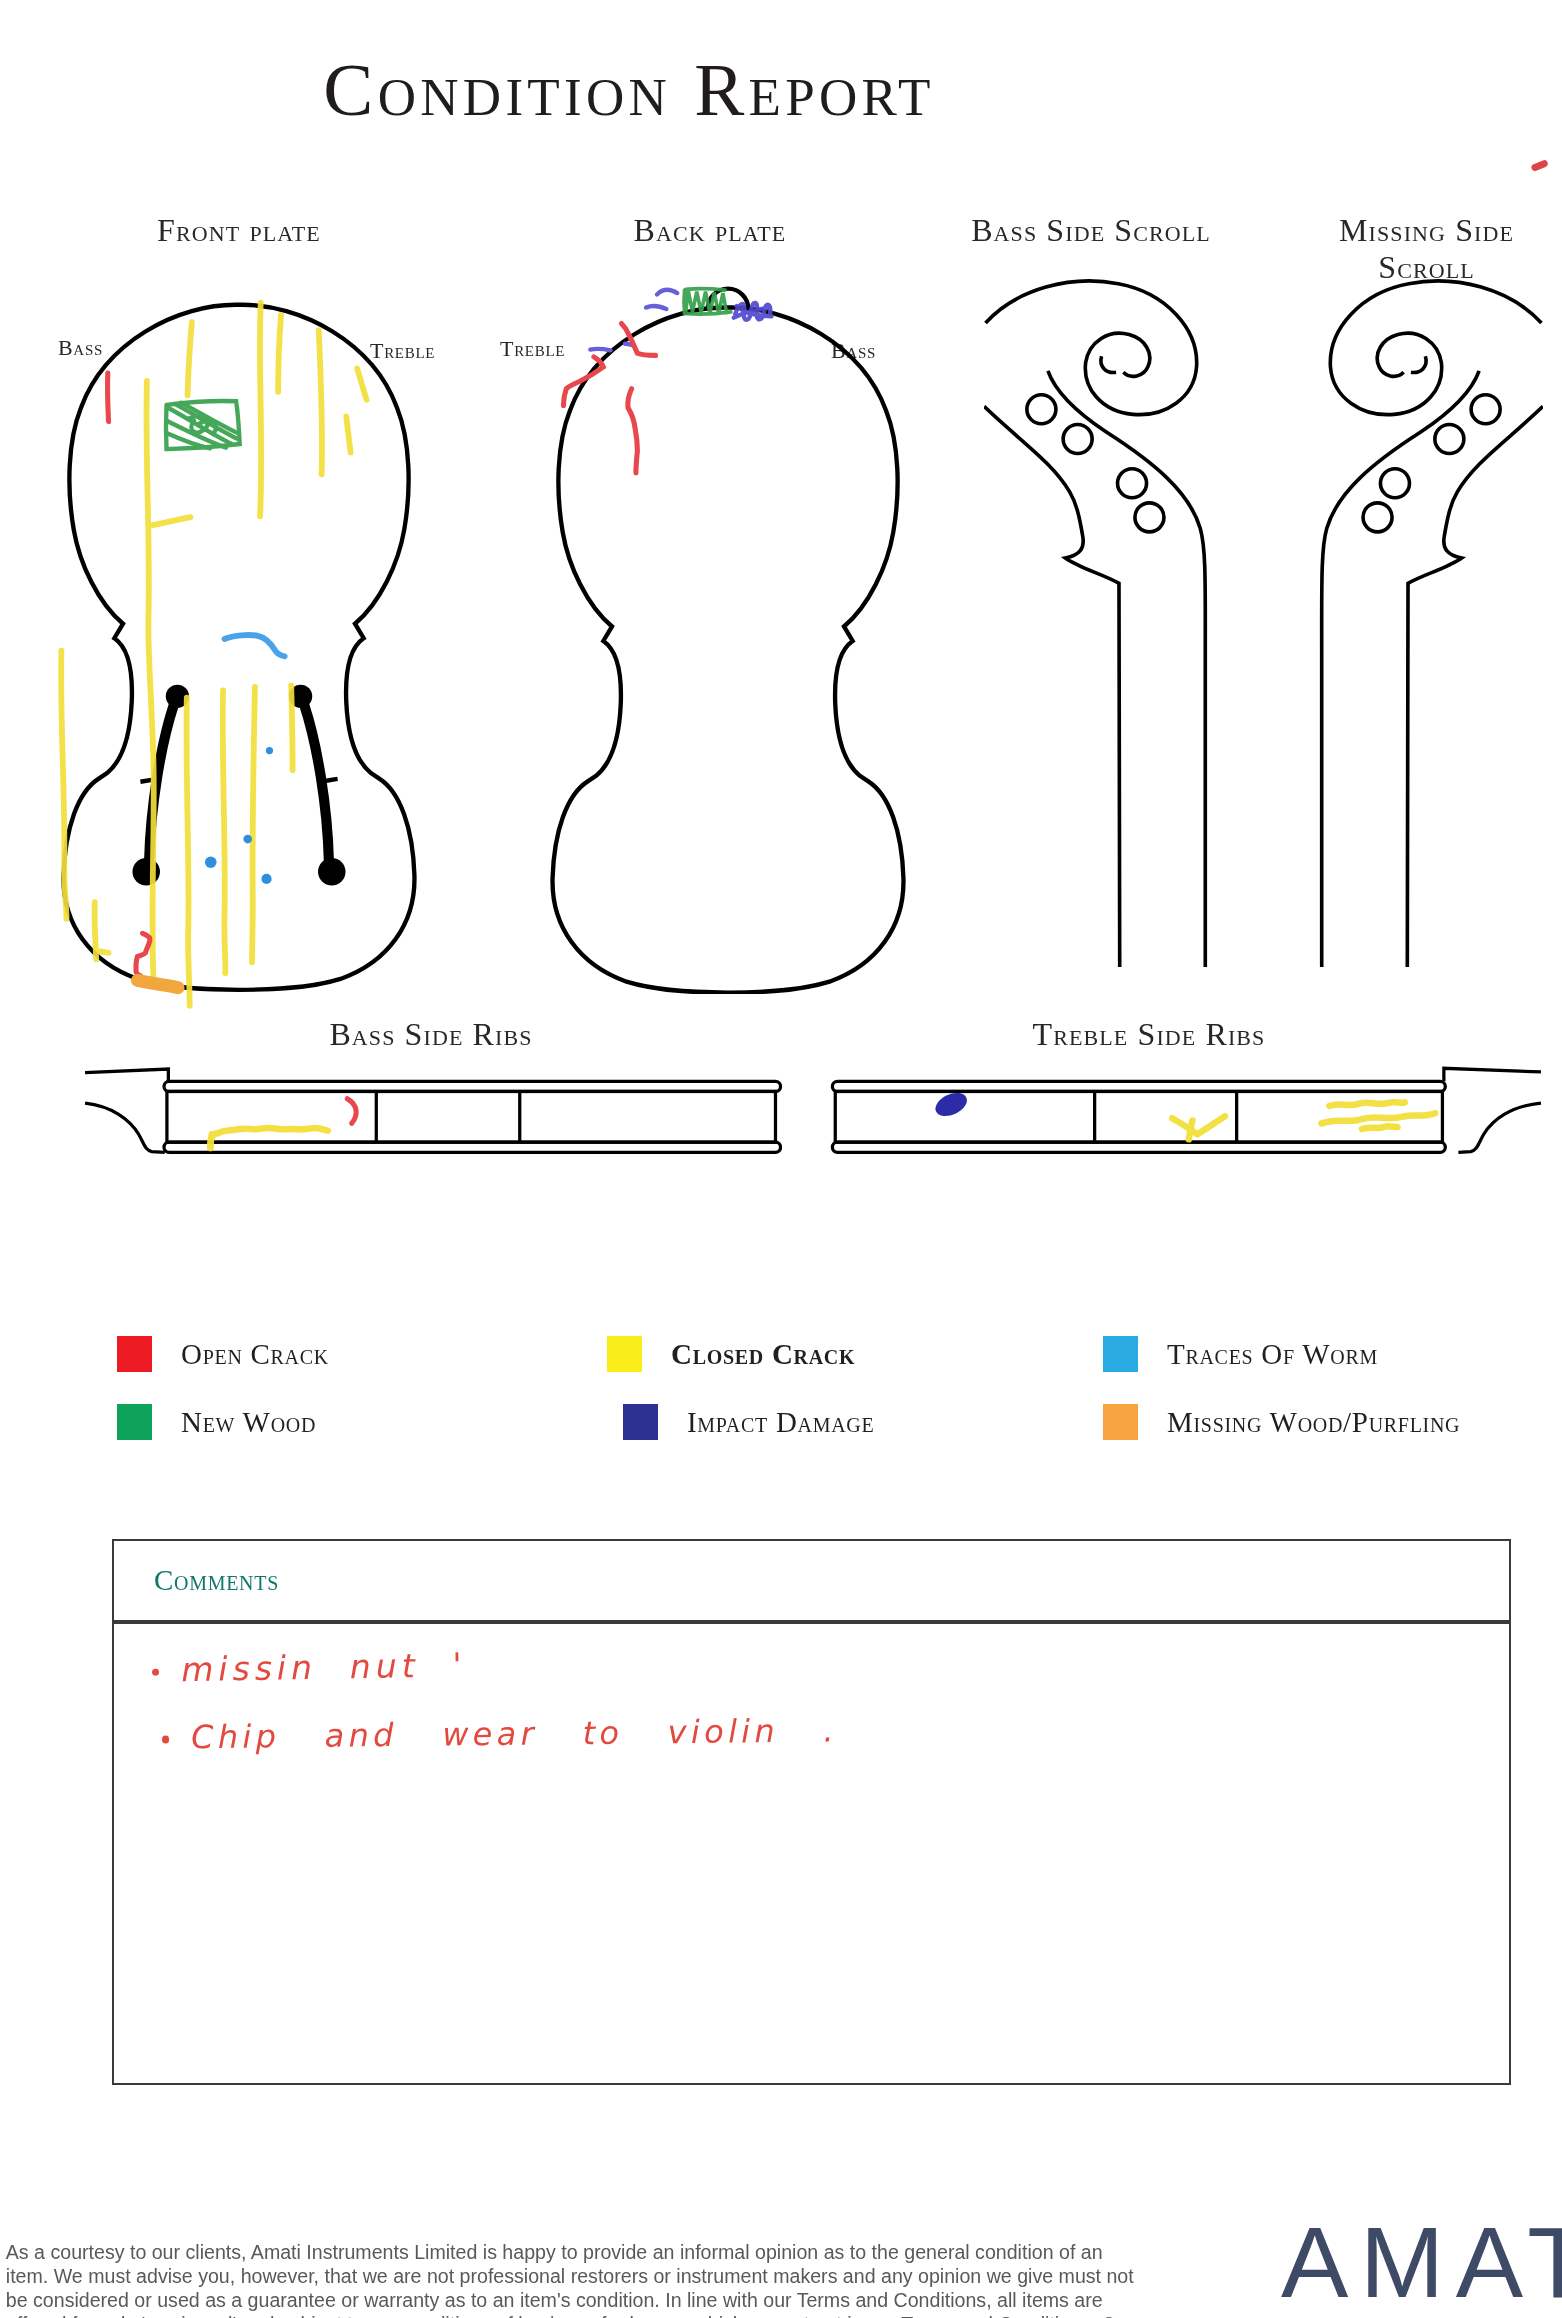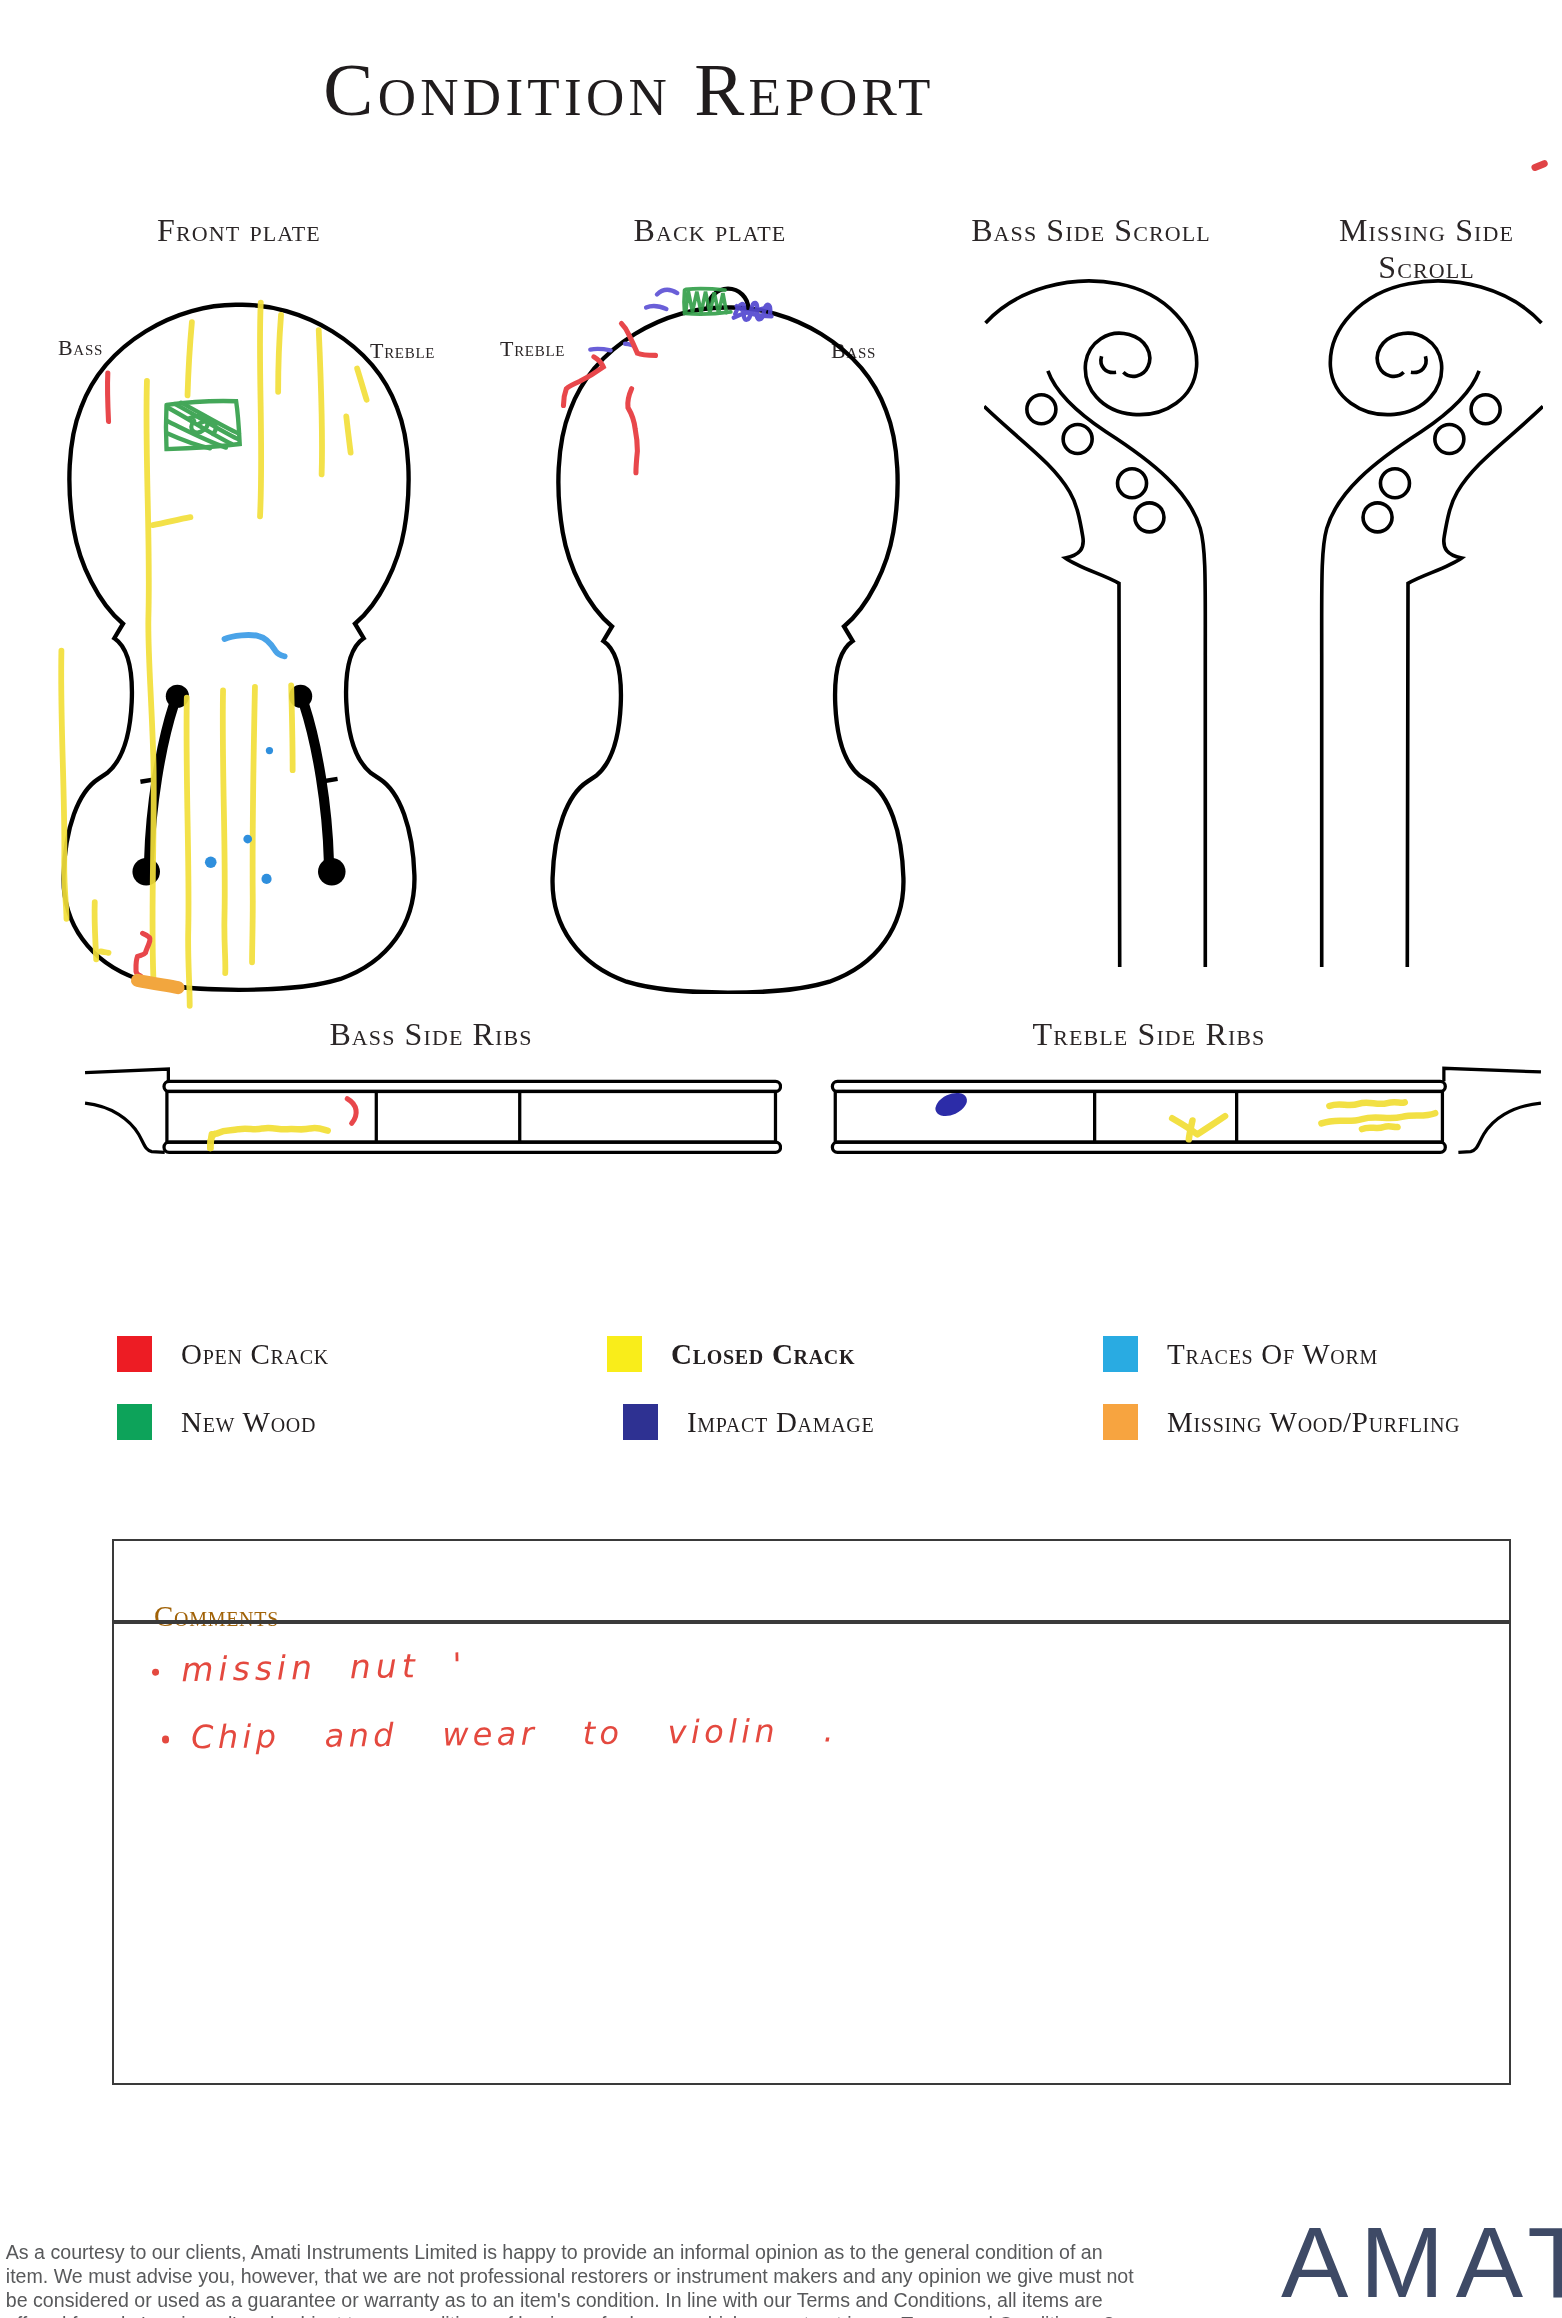--- a/index.html
+++ b/index.html
@@ -12,21 +12,21 @@
   .plate-label{position:absolute;font-size:22px;font-variant:small-caps;color:#2b2627;letter-spacing:0.7px;}
   .diagram{position:absolute;}
   .mirror{transform:scaleX(-1);}
   .legend-item{position:absolute;display:flex;align-items:center;gap:29px;}
   .swatch{width:35px;height:36px;flex:0 0 auto;}
   .legend-label{font-size:29px;font-variant:small-caps;letter-spacing:0.7px;color:#231f20;white-space:nowrap;}
   .legend-label.bold{font-weight:bold;}
   .comments-box{position:absolute;left:112px;top:1539px;width:1399px;height:546px;
       border:2.2px solid #3a3a3a;box-sizing:border-box;}
   .comments-title{position:absolute;left:40px;top:23px;font-size:29px;font-variant:small-caps;
-      letter-spacing:0.7px;color:#a16207;margin-top:36px;}
+      letter-spacing:0.7px;color:#0f766e;}
   .comments-divider{position:absolute;left:-2.2px;top:79px;width:1399px;height:3.6px;background:#3a3a3a;}
   .hand{position:absolute;font-family:"DejaVu Sans",sans-serif;font-style:italic;color:#e4493f;white-space:nowrap;}
   .hand-1{left:38px;top:107px;font-size:33px;letter-spacing:5px;word-spacing:17.4px;transform:rotate(-1deg);}
   .hand-2{left:48px;top:174px;font-size:32px;letter-spacing:4.3px;word-spacing:30px;transform:rotate(-0.6deg);}
   .dot{display:inline-block;width:7.2px;height:7.2px;border-radius:50%;background:#e4493f;
       margin-right:22px;vertical-align:middle;}
   .footer-text{position:absolute;left:5.8px;top:2240px;width:1136px;font-family:"Liberation Sans",sans-serif;
       font-size:19.6px;line-height:24px;color:#58595b;}
   .brand-logo{position:absolute;left:1281px;top:2205px;font-family:"Liberation Sans",sans-serif;
       font-weight:100;font-size:101px;letter-spacing:11.6px;color:#3e4a66;white-space:nowrap;}

